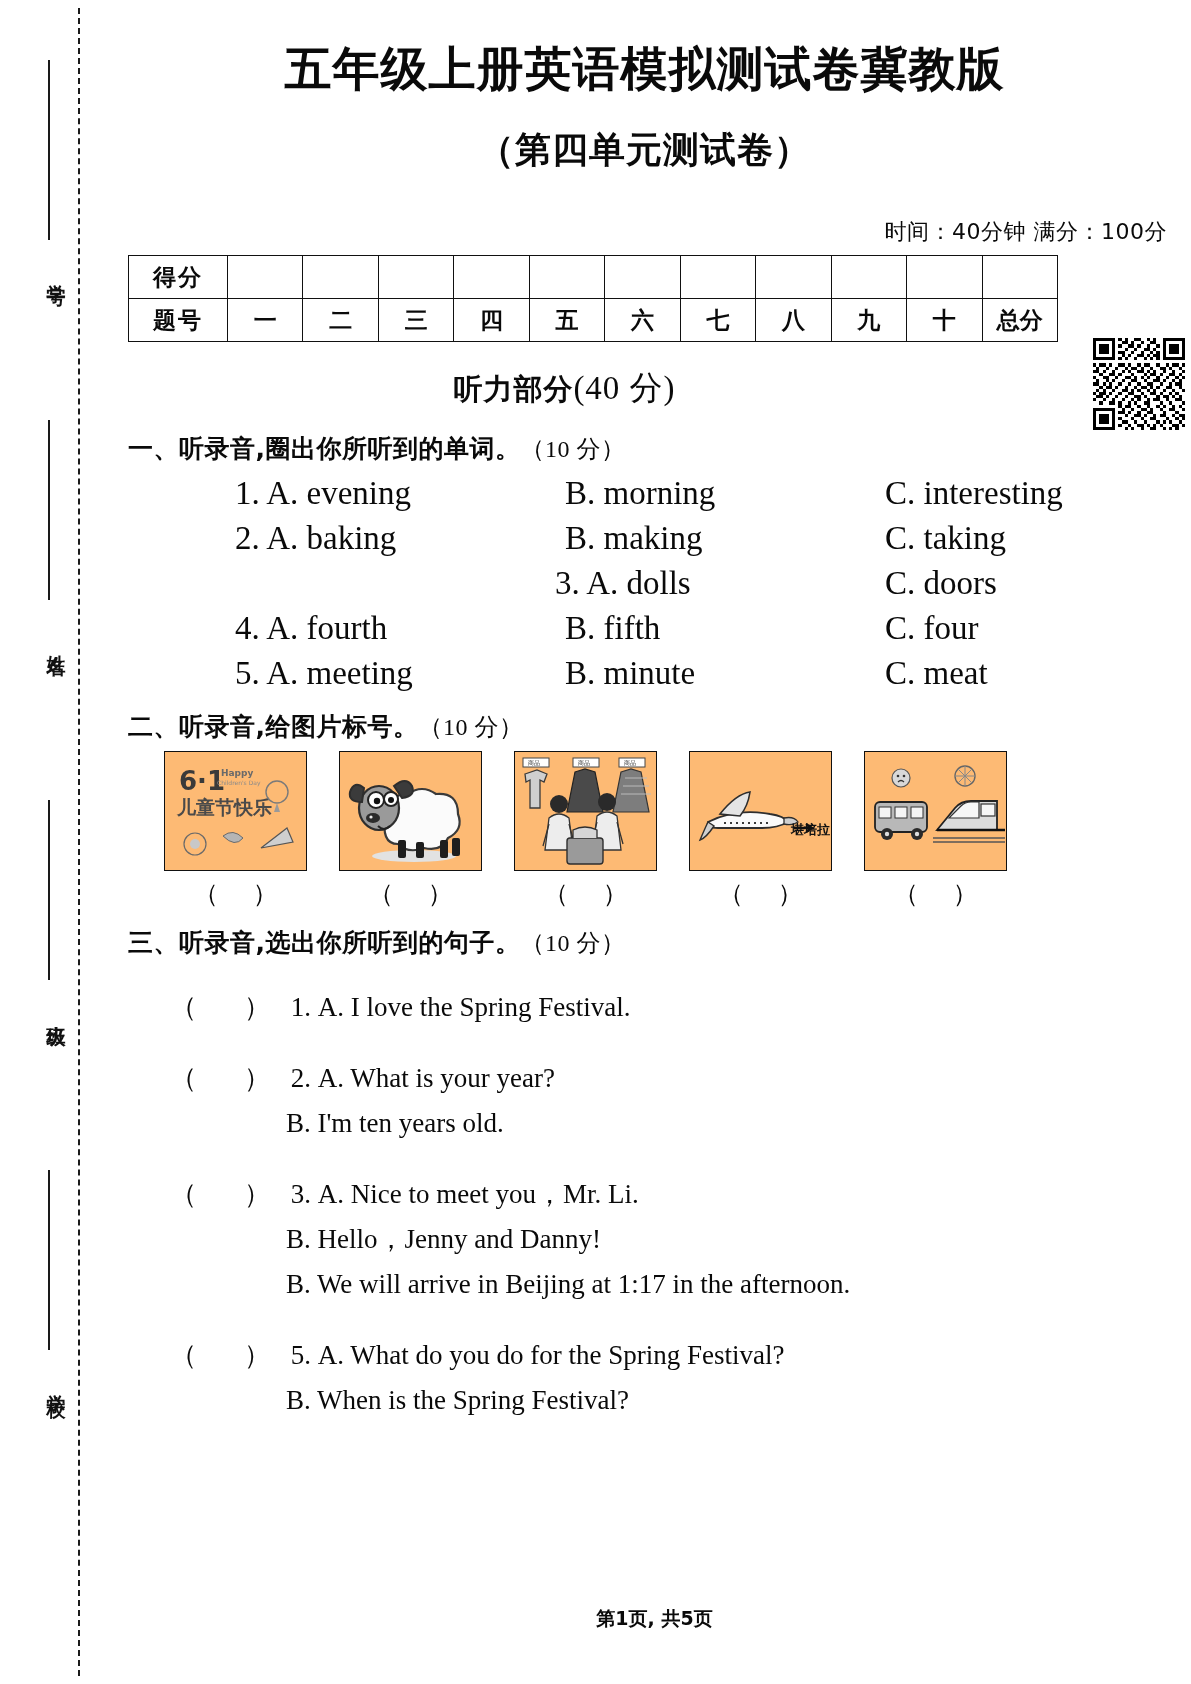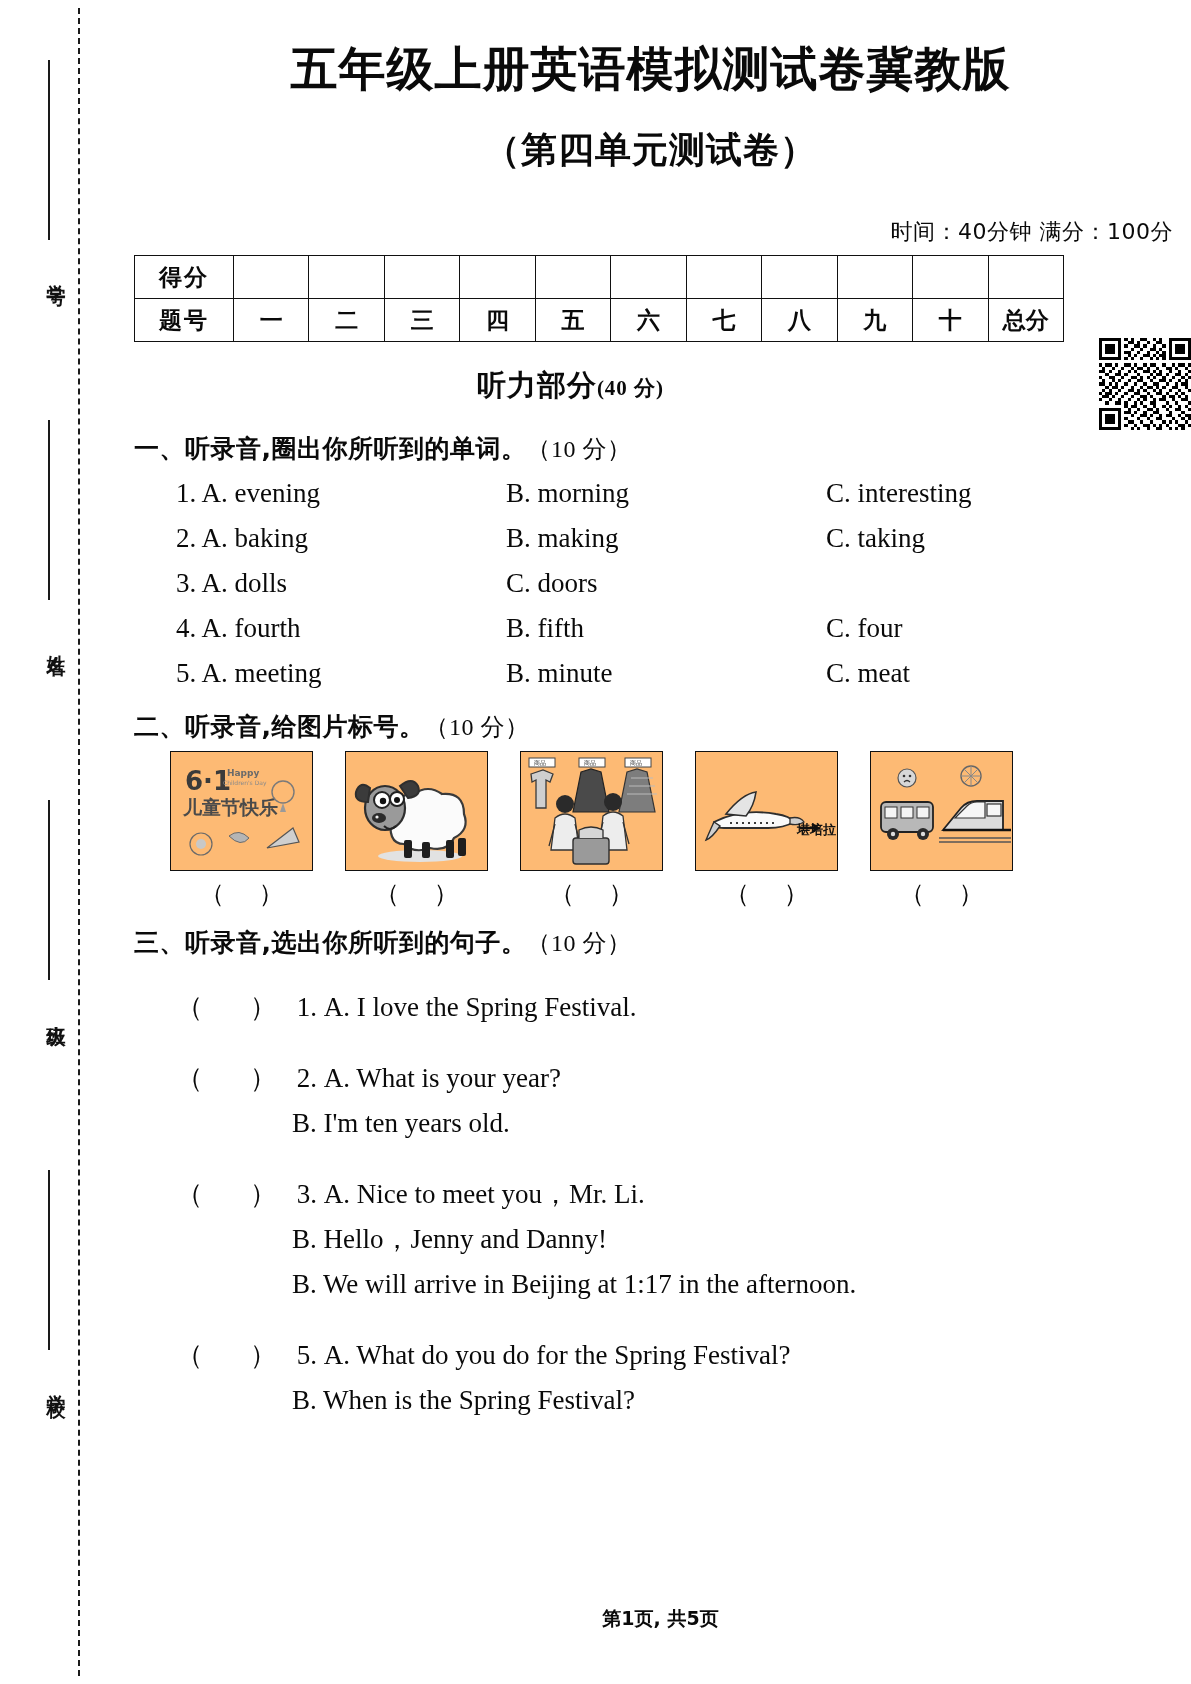--- a/index.html
+++ b/index.html
@@ -47,21 +47,21 @@
     font-weight: bold;
     font-size: 19px;
     letter-spacing: 3px;
     color: #111;
     text-align: center;
   }
 
   
   #page {
     position: absolute;
-    left: 130px;
+    left: 124px;
     top: 0;
     width: 1061px;
     height: 1684px;
   }
 
   .title-main {
     text-align: center;
     font-family: "DejaVu Sans", "Liberation Sans", sans-serif;
     font-weight: bold;
     font-size: 47px;
@@ -119,22 +119,22 @@
     text-align: center;
     font-family: "DejaVu Sans", "Liberation Sans", sans-serif;
     font-weight: bold;
     font-size: 29px;
     padding-right: 180px;
     padding-top: 10px;
     letter-spacing: 1px;
   }
   .band-title .pts {
     font-family: "Liberation Serif", serif;
-    font-weight: bold;
-    font-size: 21px;
+    font-weight: normal;
+    font-size: 33px;
     text-align: center;
   }
   .qr {
     position: absolute;
     right: 0px;
     top: -18px;
     width: 92px;
     height: 92px;
   }
 
@@ -149,22 +149,23 @@
   .sec-head .pts {
     font-family: "Liberation Serif", serif;
     font-weight: normal;
     font-size: 24px;
   }
 
   
   .wordrow {
     display: flex;
     margin: 0 0 0 46px;
-    font-size: 27px;
+    font-size: 33px;
     line-height: 45px;
+    justify-content: flex-end;
   }
   .wordrow .col-a { width: 330px; }
   .wordrow .col-b { width: 320px; }
   .wordrow .col-c { width: 300px; }
 
   
   .pic-strip {
     display: flex;
     margin: 8px 0 0 40px;
     gap: 30px;

